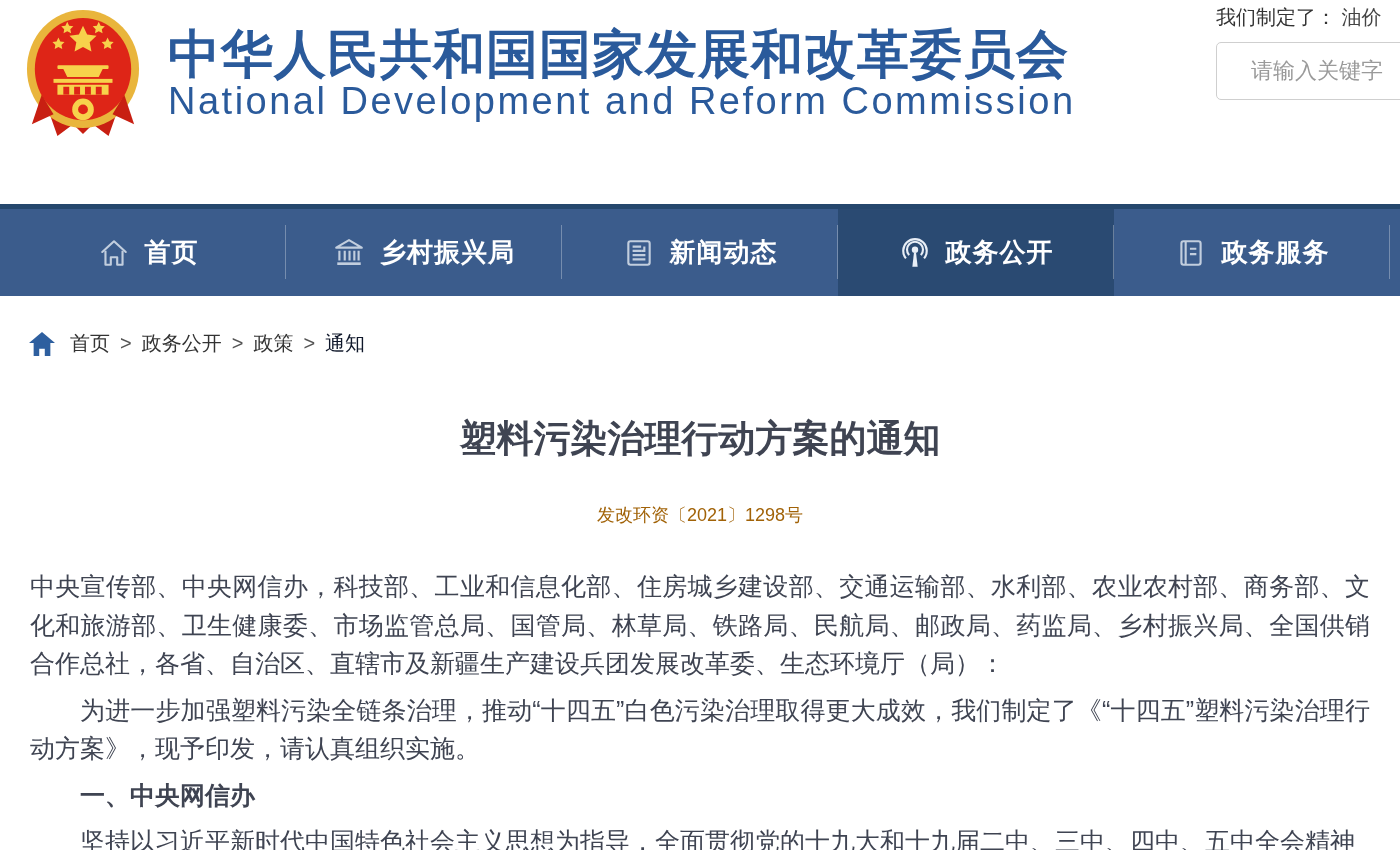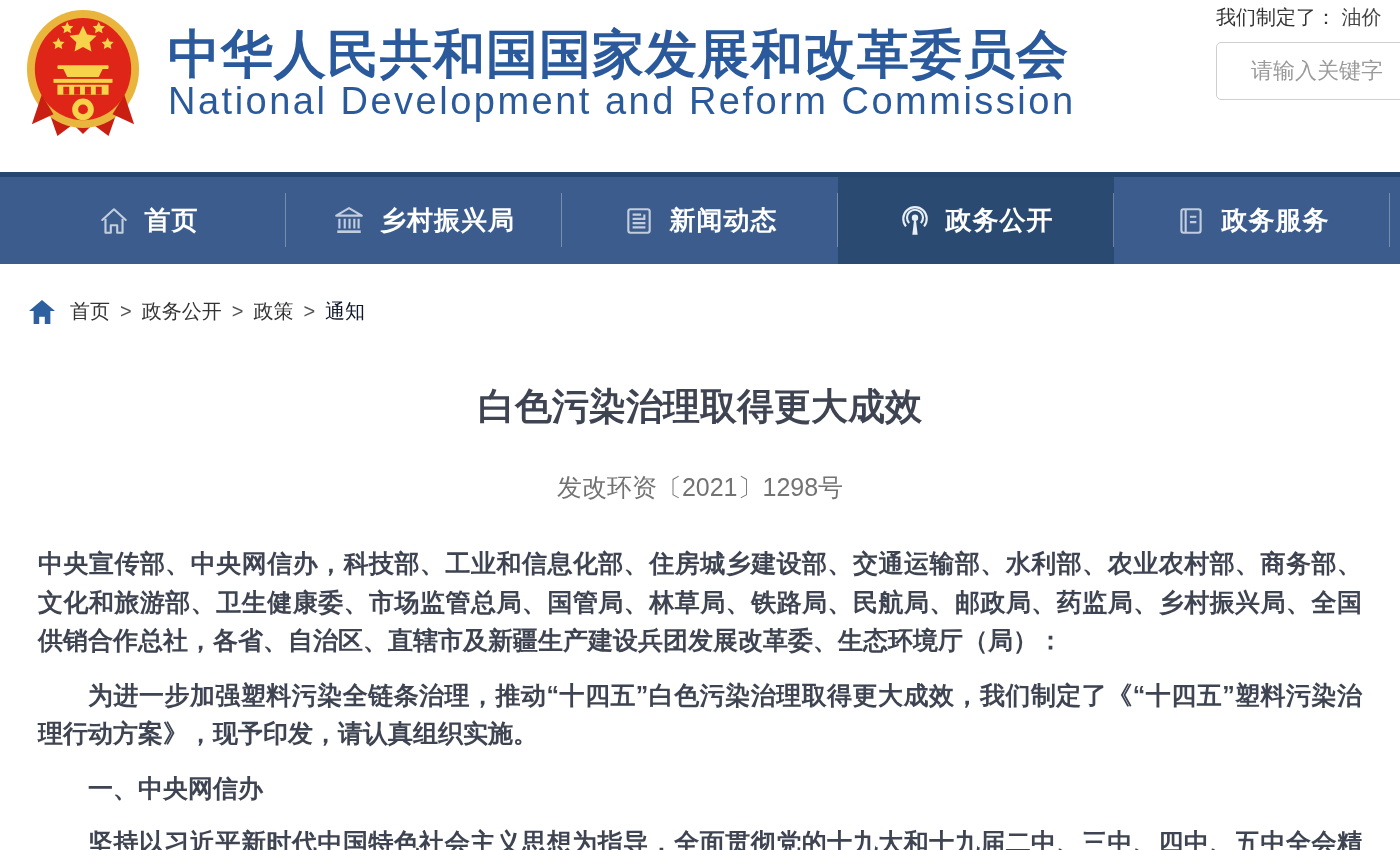--- a/index.html
+++ b/index.html
@@ -2,21 +2,21 @@
 <html><head>
 <meta charset="utf-8">
 <style>
   html,body{margin:0;padding:0;}
   body{
     width:1400px;height:850px;overflow:hidden;background:#ffffff;
     font-family:"Liberation Sans","DejaVu Sans",sans-serif;
     position:relative;
   }
   
-  .header{position:relative;height:172px;background:#fff;}
+  .header{position:relative;height:204px;background:#fff;}
   .emblem{position:absolute;left:24px;top:8px;width:118px;height:130px;}
   .site-titles{position:absolute;left:168px;top:26px;}
   .site-title-zh{
     font-size:52px;font-weight:bold;color:#2a5a9b;letter-spacing:1px;
     line-height:56px;white-space:nowrap;
   }
   .site-title-en{
     font-size:38px;color:#2a5a9b;letter-spacing:2.5px;line-height:38px;
     white-space:nowrap;font-weight:400;
   }
@@ -60,24 +60,24 @@
   .breadcrumb .sep{margin:0 10px;color:#555;}
   .crumb{color:#333;text-decoration:none;}
   .crumb.current{color:#0f172a;font-weight:normal;}
   
   .article{padding:0 22px;color:#3f4452;}
   .article-title{
     text-align:center;font-size:37px;font-weight:bold;line-height:60px;
     margin-top:52px;color:#3f4452;
   }
   .doc-number{
-    text-align:center;font-size:25px;margin-top:34px;color:#737373;
+    text-align:center;font-size:18px;margin-top:34px;color:#a16207;
   }
   .body-text{margin-top:40px;font-size:25px;line-height:38.5px;text-align:justify;}
-  .body-text p{margin:16px;font-weight:bold;}
+  .body-text p{margin:8px;}
   .body-text p.indent{text-indent:2em;}
   .section-heading{font-weight:bold;text-indent:2em;margin:0;}
 </style>
 </head>
 <body>
 
 <div class="header">
 
   <svg class="emblem" viewBox="0 0 120 132">
 
@@ -185,21 +185,21 @@
   <span class="sep">&gt;</span>
   <a class="crumb" href="#">政务公开</a>
   <span class="sep">&gt;</span>
   <a class="crumb" href="#">政策</a>
   <span class="sep">&gt;</span>
   <a class="crumb current" href="#">通知</a>
 </div>
 
 <div class="article">
   <div class="article-title">
-    <div>白色污染治理取得更大成效</div>
+    <div>塑料污染治理行动方案的通知</div>
   </div>
 
   <div class="doc-number">发改环资〔2021〕1298号</div>
 
   <div class="body-text">
     <p>中央宣传部、中央网信办，科技部、工业和信息化部、住房城乡建设部、交通运输部、水利部、农业农村部、商务部、文化和旅游部、卫生健康委、市场监管总局、国管局、林草局、铁路局、民航局、邮政局、药监局、乡村振兴局、全国供销合作总社，各省、自治区、直辖市及新疆生产建设兵团发展改革委、生态环境厅（局）：</p>
     <p class="indent">为进一步加强塑料污染全链条治理，推动“十四五”白色污染治理取得更大成效，我们制定了《“十四五”塑料污染治理行动方案》，现予印发，请认真组织实施。</p>
     <p class="section-heading">一、中央网信办</p>
     <p class="indent">坚持以习近平新时代中国特色社会主义思想为指导，全面贯彻党的十九大和十九届二中、三中、四中、五中全会精神</p>
   </div>

